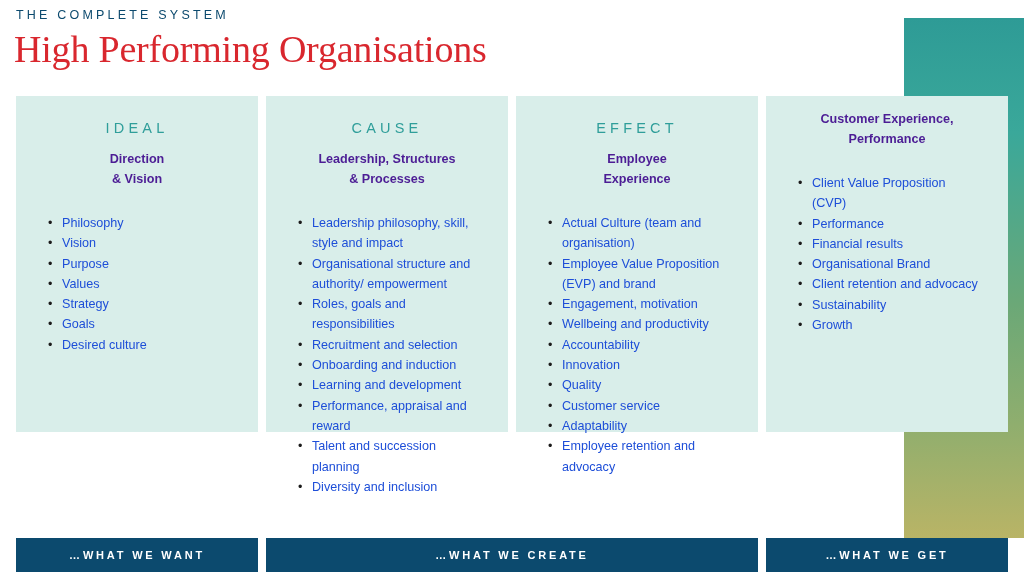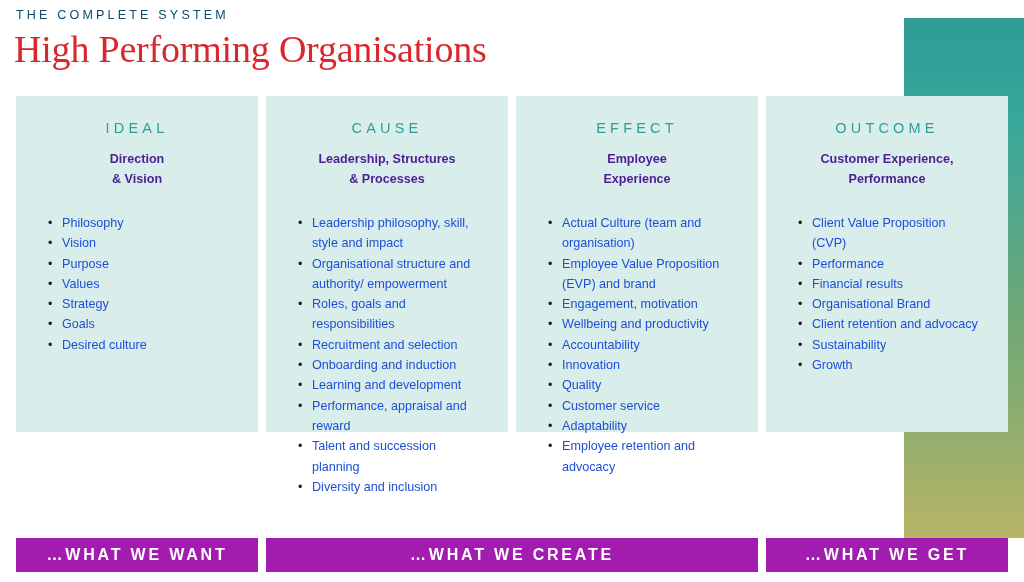--- a/index.html
+++ b/index.html
@@ -119,26 +119,26 @@
     position: absolute;
     left: 16px;
     top: 538px;
     width: 992px;
     display: flex;
     gap: 8px;
     z-index: 2;
   }
   .fb {
     height: 34px;
-    background: #a21caf;
+    background: #0c4a6e;
     color: #fff;
     display: flex;
     align-items: center;
     justify-content: center;
-    font-size: 16px;
+    font-size: 11px;
     letter-spacing: 2.8px;
     font-weight: bold;
   }
   .fb.one { width: 245px; }
   .fb.two { width: 498px; }
   .fb.three { width: 245px; }
 </style>
 </head>
 <body>
 
@@ -206,21 +206,20 @@
         <li>Quality</li>
         <li>Customer service</li>
         <li>Adaptability</li>
         <li>Employee retention and advocacy</li>
       </ul>
     </div>
   </div>
 
   <div class="col">
     <div class="panel">
-      <div class="col-kicker">OUTCOME</div>
       <div class="col-sub">
         <div>Customer Experience,</div>
         <div>Performance</div>
       </div>
       <ul class="items">
         <li>Client Value Proposition (CVP)</li>
         <li>Performance</li>
         <li>Financial results</li>
         <li>Organisational Brand</li>
         <li>Client retention and advocacy</li>

